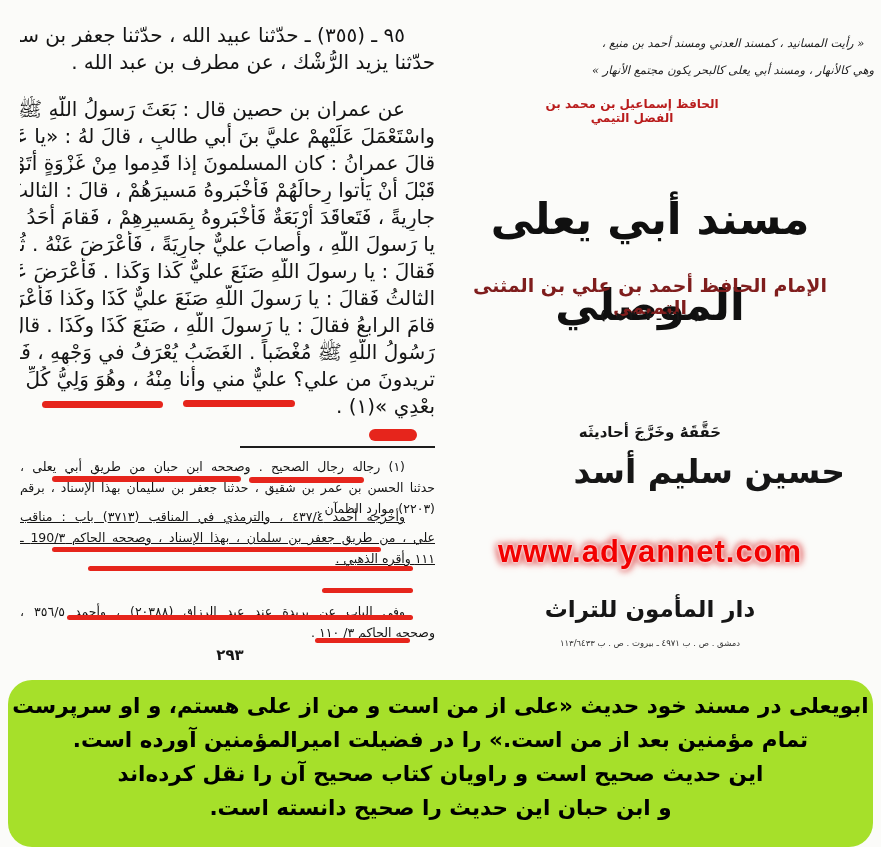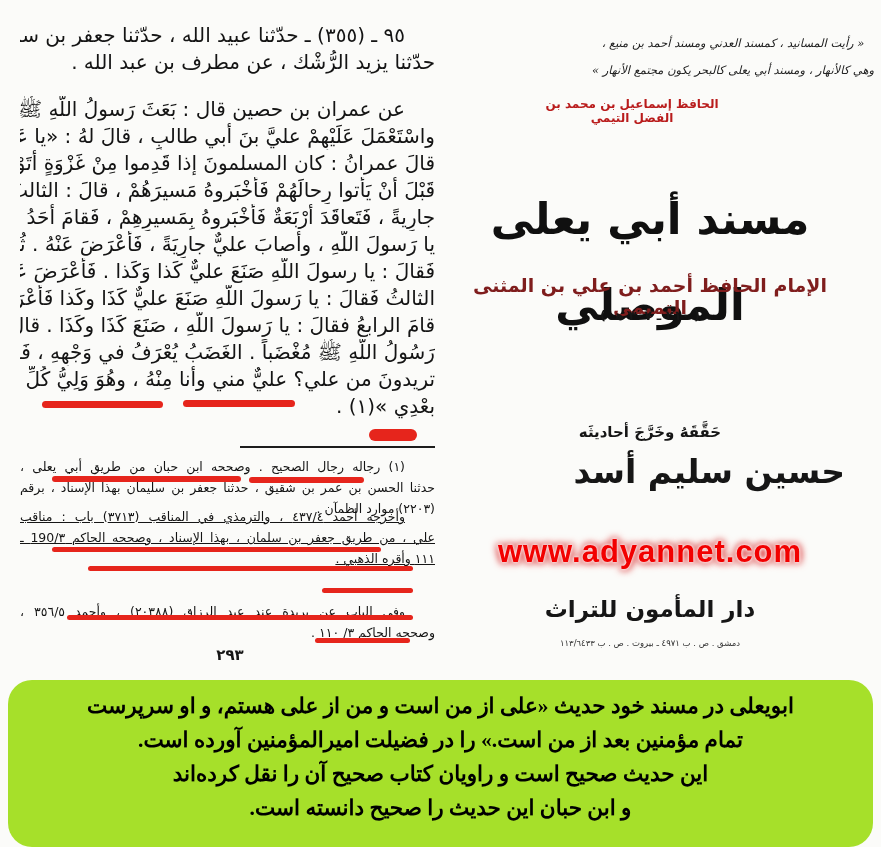--- a/index.html
+++ b/index.html
@@ -54,21 +54,21 @@
   .publisher { position:absolute; left:455px; top:596px; width:390px;
            direction:rtl; text-align:center; font-size:23px; font-weight:bold; }
   .address { position:absolute; left:455px; top:638px; width:390px;
            direction:rtl; text-align:center; font-size:8.5px; color:#333; }
 
   
   .banner { position:absolute; left:8px; top:680px; width:865px; height:167px;
             background:var(--banner-bg,#a6e02a); border-radius:24px;
             padding-top:9px; }
   .banner-line { direction:rtl; text-align:center; font-size:21.5px; line-height:34px;
-            font-weight:bold; color:#000;font-family:Liberation Serif, serif; }
+            font-weight:bold; color:#000; }
 </style>
 </head>
 <body>
 
 <div class="canvas">
 
   <div class="page left-page">
 
     <div class="block" style="top:22px;">
       <div class="bline first">٩٥ ـ (٣٥٥) ـ حدّثنا عبيد الله ، حدّثنا جعفر بن سليمان ،</div>

